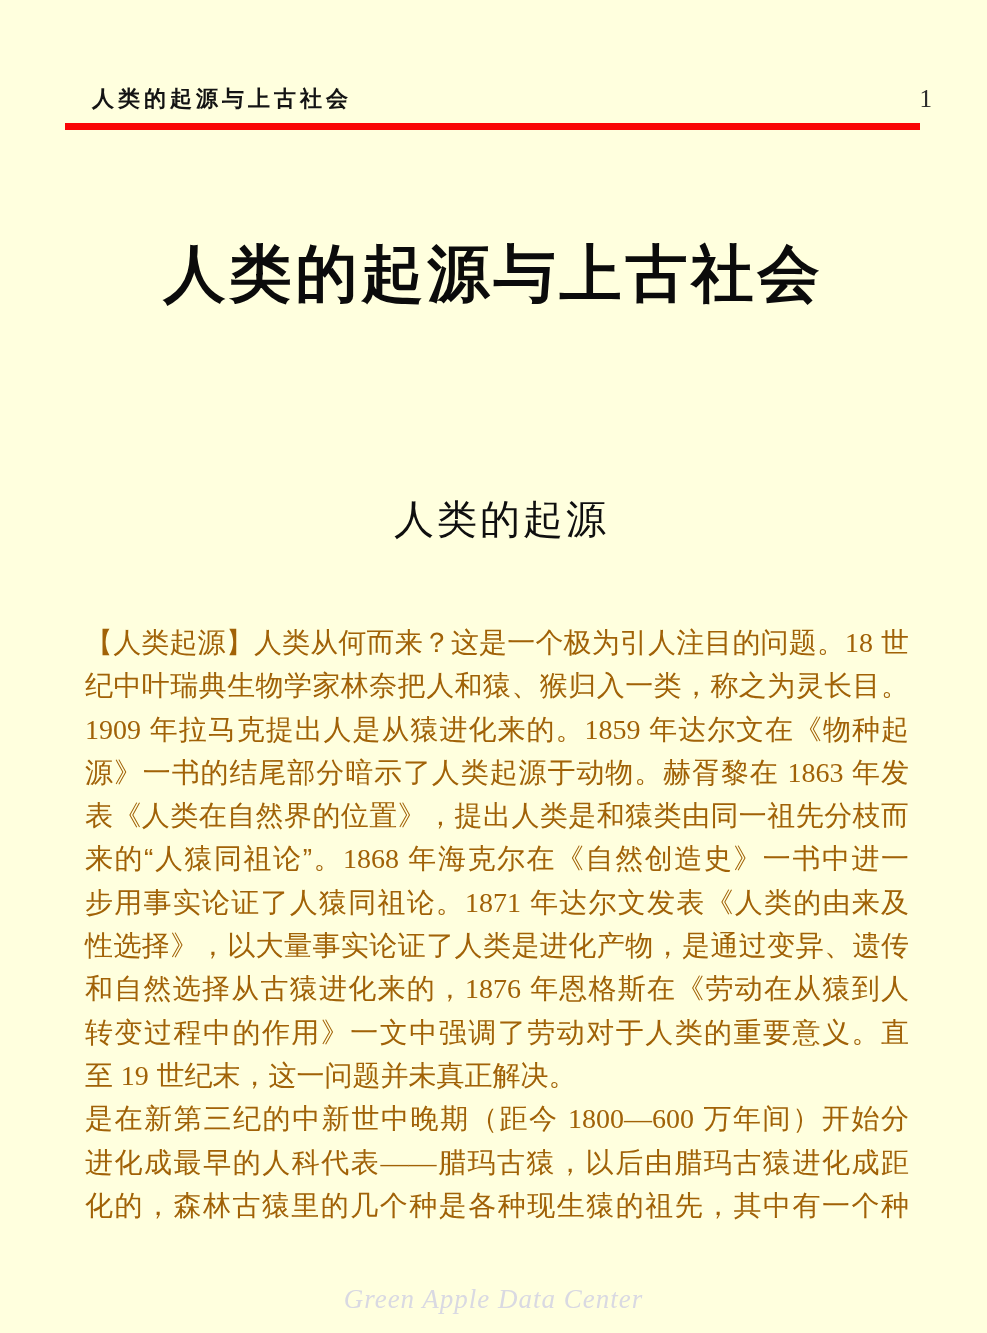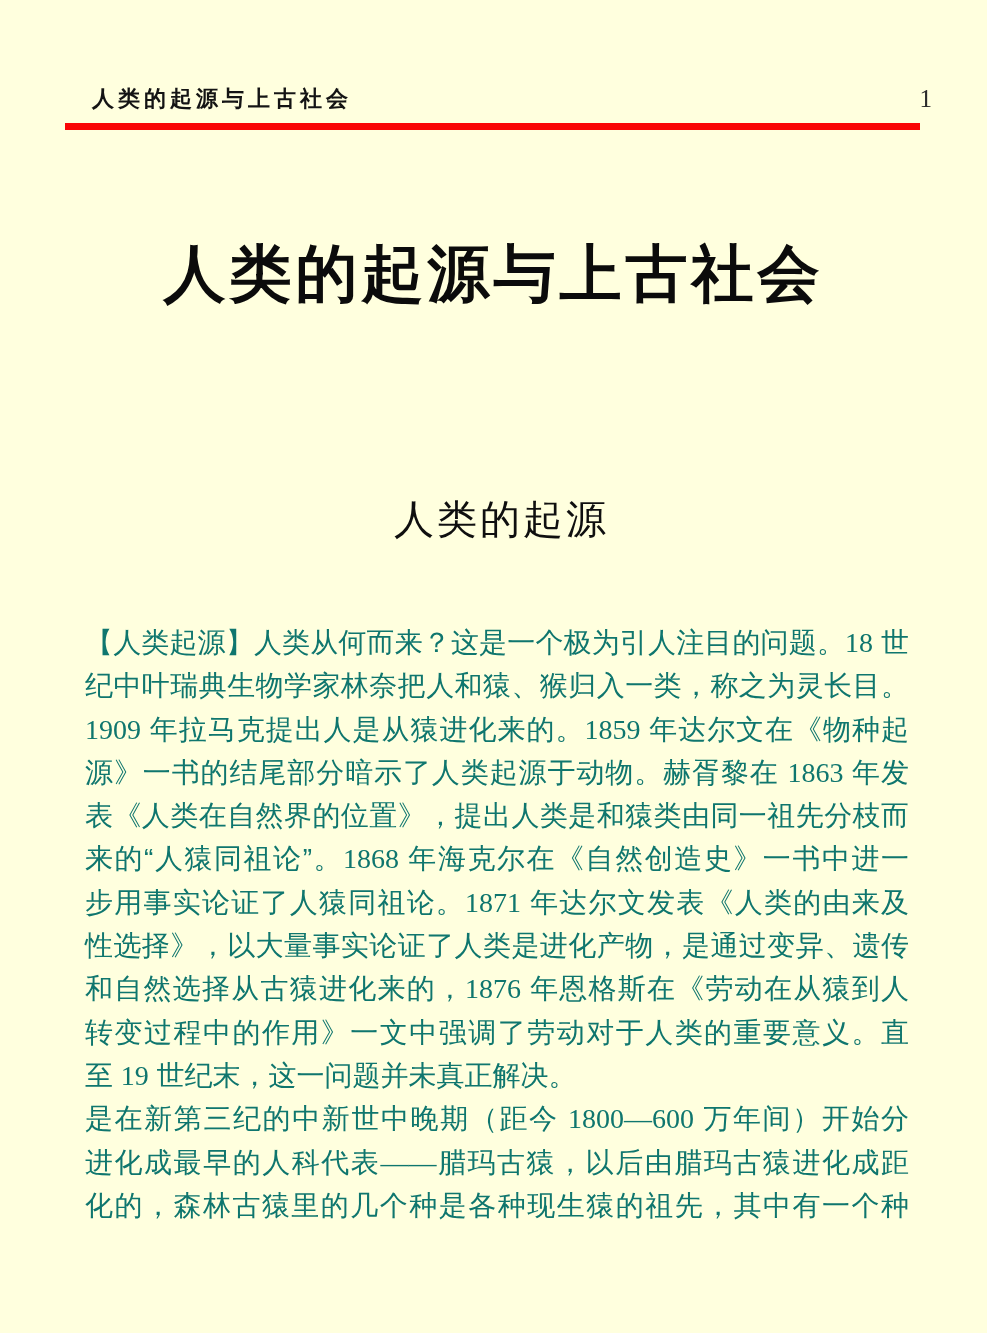--- a/index.html
+++ b/index.html
@@ -64,21 +64,21 @@
     color: #0f0f0f;
     white-space: nowrap;
   }
   .body-text {
     position: absolute;
     left: 85px;
     top: 621px;
     width: 824px;
     font-size: 28px;
     line-height: 43.3px;
-    color: #0f766e;
+    color: #a16207;
   }
   .body-line {
     height: 43.3px;
     text-align: left;
     white-space: nowrap;
   }
   .body-line.justify {
     text-align: justify;
     text-align-last: justify;
     white-space: normal;
@@ -128,14 +128,15 @@
       <div class="body-line justify"><span>步用事实论证了人猿同祖论。</span><span class="latin">1871</span><span> 年达尔文发表《人类的由来及</span></div>
       <div class="body-line justify"><span>性选择》，以大量事实论证了人类是进化产物，是通过变异、遗传</span></div>
       <div class="body-line justify"><span>和自然选择从古猿进化来的，</span><span class="latin">1876</span><span> 年恩格斯在《劳动在从猿到人</span></div>
       <div class="body-line justify"><span>转变过程中的作用》一文中强调了劳动对于人类的重要意义。直</span></div>
       <div class="body-line"><span>至 </span><span class="latin">19</span><span> 世纪末，这一问题并未真正解决。</span></div>
       <div class="body-line justify"><span>是在新第三纪的中新世中晚期（距今 </span><span class="latin">1800</span><span class="latin">—</span><span class="latin">600</span><span> 万年间）开始分</span></div>
       <div class="body-line justify"><span>进化成最早的人科代表</span><span class="latin">——</span><span>腊玛古猿，以后由腊玛古猿进化成距</span></div>
       <div class="body-line justify"><span>化的，森林古猿里的几个种是各种现生猿的祖先，其中有一个种</span></div>
     </div>
 
+  <div class="watermark">Green Apple Data Center</div>
 
 </div>
 
 </body></html>

